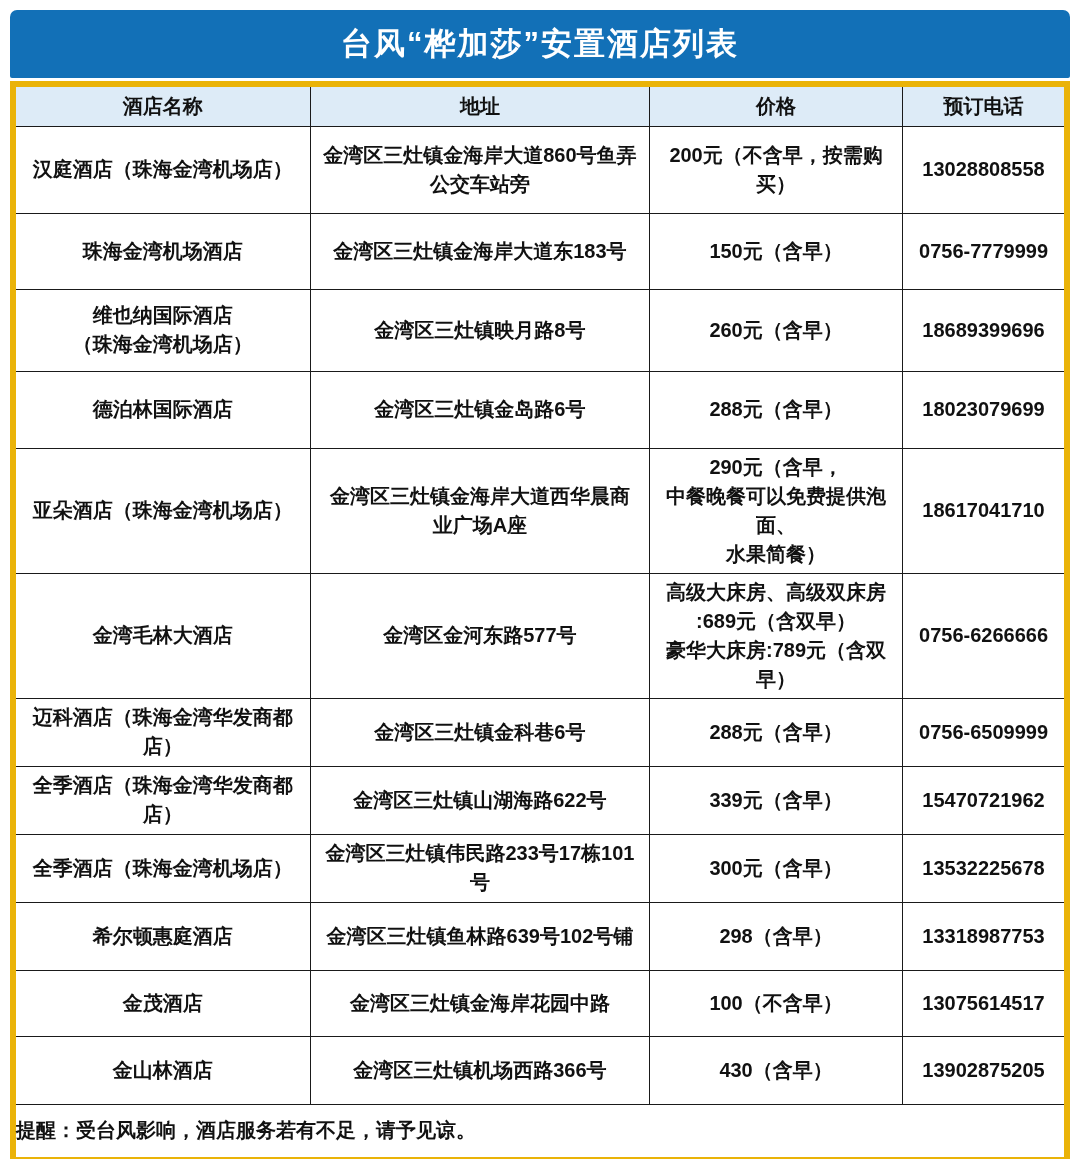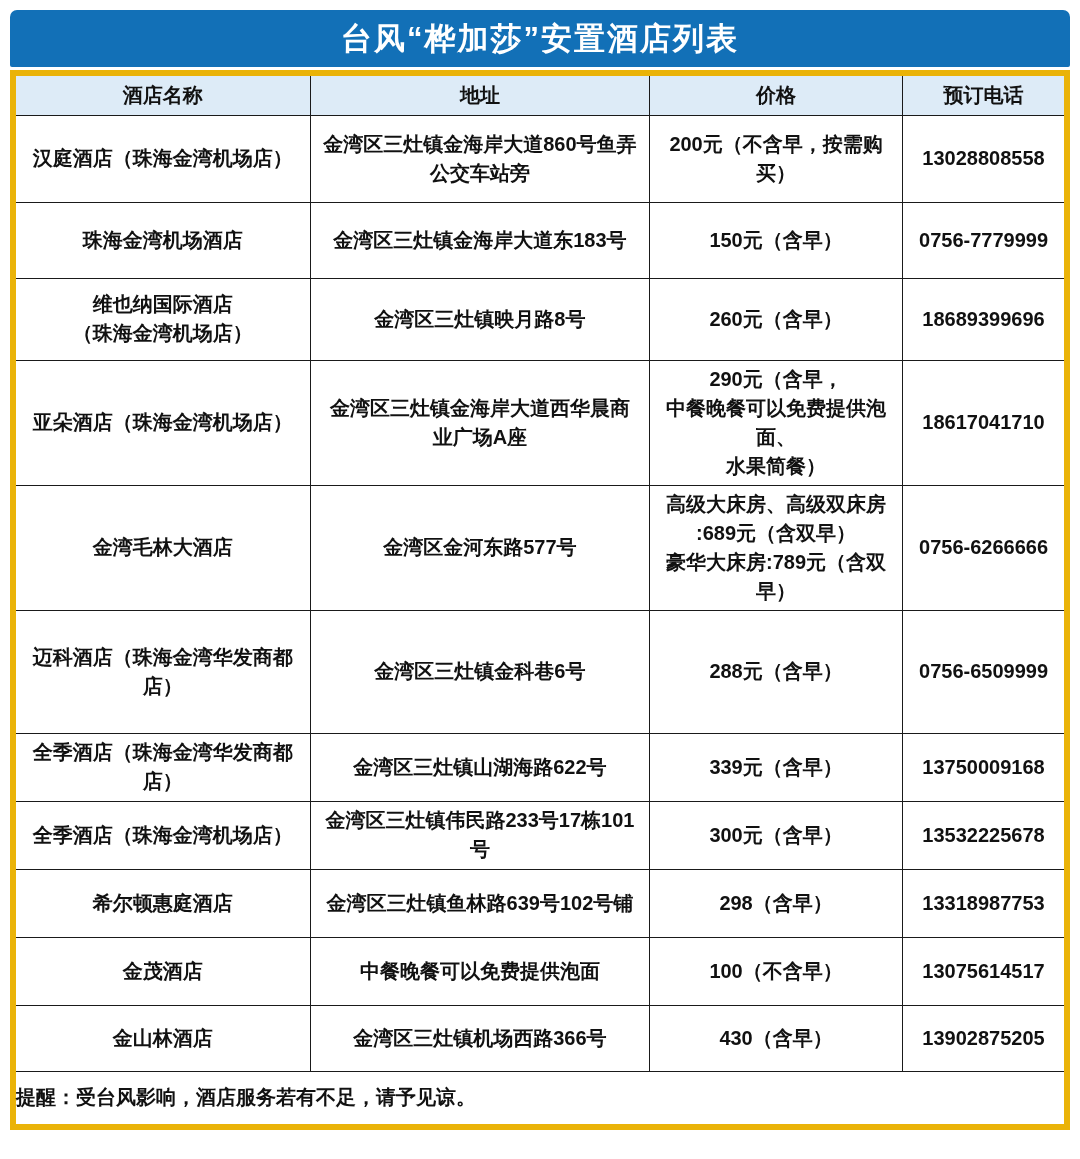--- a/index.html
+++ b/index.html
@@ -12,21 +12,21 @@
     width: 1080px;
     height: 1159px;
     box-sizing: border-box;
     background: #ffffff;
     padding: 10px 10px 0 10px;
     border-radius: 10px;
   }
   .title-bar {
     background: #1270B7;
     color: #ffffff;
-    height: 57px;
+    height: 68px;
     display: flex;
     align-items: center;
     justify-content: center;
     font-size: 31px;
     font-weight: bold;
     letter-spacing: 2px;
     border-radius: 7px 7px 2px 2px;
     margin-bottom: 3px;
   }
   table.hotel-table {
@@ -115,20 +115,26 @@
         <td>0756-7779999</td>
       </tr>
       <tr>
         <td>维也纳国际酒店
 （珠海金湾机场店）</td>
         <td>金湾区三灶镇映月路8号</td>
         <td>260元（含早）</td>
         <td>18689399696</td>
       </tr>
       <tr>
+        <td>德泊林国际酒店</td>
+        <td>金湾区三灶镇金岛路6号</td>
+        <td>288元（含早）</td>
+        <td>18023079699</td>
+      </tr>
+      <tr>
         <td>亚朵酒店（珠海金湾机场店）</td>
         <td>金湾区三灶镇金海岸大道西华晨商业广场A座</td>
         <td>290元（含早，
 中餐晚餐可以免费提供泡面、
 水果简餐）</td>
         <td>18617041710</td>
       </tr>
       <tr>
         <td>金湾毛林大酒店</td>
         <td>金湾区金河东路577号</td>
@@ -140,37 +146,37 @@
       <tr>
         <td>迈科酒店（珠海金湾华发商都店）</td>
         <td>金湾区三灶镇金科巷6号</td>
         <td>288元（含早）</td>
         <td>0756-6509999</td>
       </tr>
       <tr>
         <td>全季酒店（珠海金湾华发商都店）</td>
         <td>金湾区三灶镇山湖海路622号</td>
         <td>339元（含早）</td>
-        <td>13750009168</td>
+        <td>15470721962</td>
       </tr>
       <tr>
         <td>全季酒店（珠海金湾机场店）</td>
         <td>金湾区三灶镇伟民路233号17栋101号</td>
         <td>300元（含早）</td>
         <td>13532225678</td>
       </tr>
       <tr>
         <td>希尔顿惠庭酒店</td>
         <td>金湾区三灶镇鱼林路639号102号铺</td>
         <td>298（含早）</td>
         <td>13318987753</td>
       </tr>
       <tr>
         <td>金茂酒店</td>
-        <td>中餐晚餐可以免费提供泡面</td>
+        <td>金湾区三灶镇金海岸花园中路</td>
         <td>100（不含早）</td>
         <td>13075614517</td>
       </tr>
       <tr>
         <td>金山林酒店</td>
         <td>金湾区三灶镇机场西路366号</td>
         <td>430（含早）</td>
         <td>13902875205</td>
       </tr>
     </tbody>

